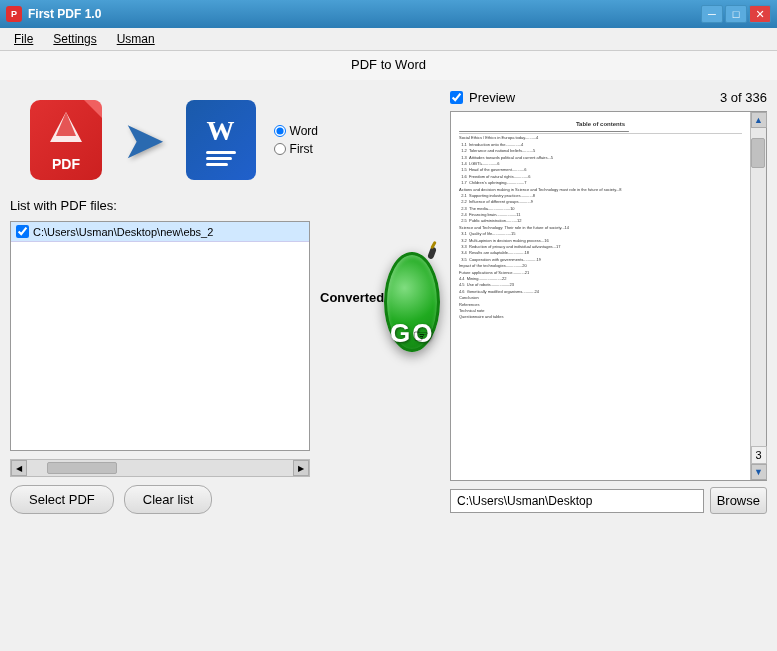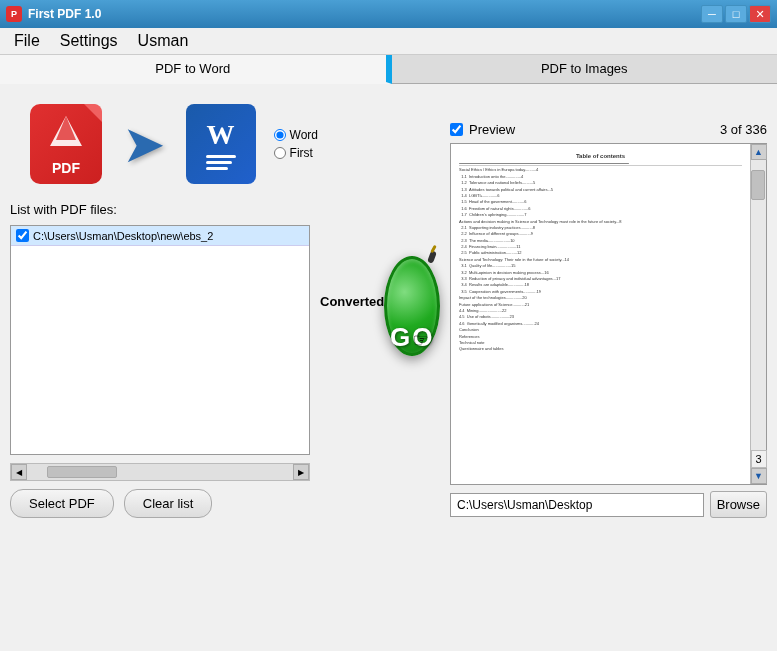--- a/index.html
+++ b/index.html
@@ -13,24 +13,24 @@
       justify-content: space-between;
       padding: 4px 6px;
       height: 28px;
     }
     .title-bar-left { display: flex; align-items: center; gap: 6px; font-size: 12px; font-weight: bold; }
     .title-icon { width: 16px; height: 16px; background: #e03030; border-radius: 3px; display: flex; align-items: center; justify-content: center; font-size: 9px; color: white; font-weight: bold; }
     .title-controls { display: flex; gap: 2px; }
     .title-btn { width: 22px; height: 18px; background: #5aabde; border: 1px solid #4090c0; color: white; font-size: 11px; display: flex; align-items: center; justify-content: center; cursor: pointer; border-radius: 2px; }
 
     .menu-bar { background: #f0f0f0; border-bottom: 1px solid #ccc; display: flex; gap: 0; padding: 2px 4px; }
-    .menu-item { padding: 2px 10px; cursor: pointer; font-size: 16px; }
+    .menu-item { padding: 2px 10px; cursor: pointer; font-size: 12px; text-decoration: underline; }
 
     .tabs { display: flex; border-bottom: 1px solid #aaa; background: #e8e8e8; }
-    .tab { flex: 1; text-align: center; padding: 6px 10px; cursor: pointer; border-right: 6px solid #0ea5e9; font-size: 13px; background: #dcdcdc; }
+    .tab { flex: 1; text-align: center; padding: 6px 10px; cursor: pointer; border-right: 1px solid #0ea5e9; font-size: 13px; background: #dcdcdc; }
     .tab:last-child { border-right: none; }
     .tab.active { background: #f5f5f5; border-bottom: 2px solid #f5f5f5; margin-bottom: -1px; }
 
     .main-content { display: flex; padding: 10px; gap: 10px; background: #f0f0f0; }
 
     
     .left-panel { width: 300px; display: flex; flex-direction: column; gap: 8px; }
 
     .icons-row { display: flex; align-items: center; justify-content: center; gap: 20px; padding: 10px 0; }
 
@@ -62,21 +62,21 @@
     .converted-label { font-size: 13px; font-weight: bold; margin-bottom: 10px; color: #000; }
     .go-button { width: 100px; height: 100px; background: radial-gradient(circle at 35% 35%, #80dd80, #20aa20 50%, #108010); border-radius: 50%; display: flex; align-items: flex-end; justify-content: center; cursor: pointer; box-shadow: 0 4px 12px rgba(0,0,0,0.4), inset 0 2px 4px rgba(255,255,255,0.3); position: relative; border: 3px solid #108010; }
     .go-text { color: white; font-size: 26px; font-weight: bold; text-shadow: 1px 1px 3px rgba(0,0,0,0.5); letter-spacing: 2px; }
     .cursor-icon { position: absolute; bottom: 2px; right: 8px; font-size: 18px; }
     .bomb-stem { position: absolute; top: -8px; left: 42px; width: 6px; height: 12px; background: #333; border-radius: 3px; transform: rotate(20deg); }
     .bomb-fuse { position: absolute; top: -14px; left: 45px; width: 3px; height: 8px; background: #aa8800; border-radius: 2px; transform: rotate(30deg); }
 
     
     .right-panel { flex: 1; display: flex; flex-direction: column; gap: 6px; }
 
-    .preview-header { display: flex; align-items: flex-start; justify-content: space-between; margin-top: 28px; }
+    .preview-header { display: flex; align-items: flex-start; justify-content: space-between; }
     .preview-check-row { display: flex; align-items: center; gap: 6px; }
     .page-count { font-size: 13px; color: #000; }
 
     .preview-area { border: 1px solid #999; background: white; flex: 1; min-height: 290px; display: flex; align-items: stretch; }
     .preview-doc { flex: 1; padding: 8px; overflow: hidden; background: white; }
     .preview-scrollbar { width: 16px; background: #e0e0e0; display: flex; flex-direction: column; align-items: center; justify-content: space-between; border-left: 1px solid #bbb; }
 
     .doc-content { font-size: 5px; color: #333; line-height: 1.4; }
     .doc-title { font-size: 6px; font-weight: bold; text-align: center; margin-bottom: 3px; }
     .doc-line { height: 1px; background: #888; margin: 1px 0; border-radius: 1px; }
@@ -105,21 +105,20 @@
 </div>
 
 <div class="menu-bar">
   <div class="menu-item">File</div>
   <div class="menu-item">Settings</div>
   <div class="menu-item">Usman</div>
 </div>
 
 <div class="tabs">
   <div class="tab active">PDF to Word</div>
-  <div class="tab">PDF to Images</div>
 </div>
 
 <div class="main-content">
 
   <div class="left-panel">
 
     <div class="icons-row">
 
       <div class="pdf-icon">
         <div class="pdf-icon-body">

